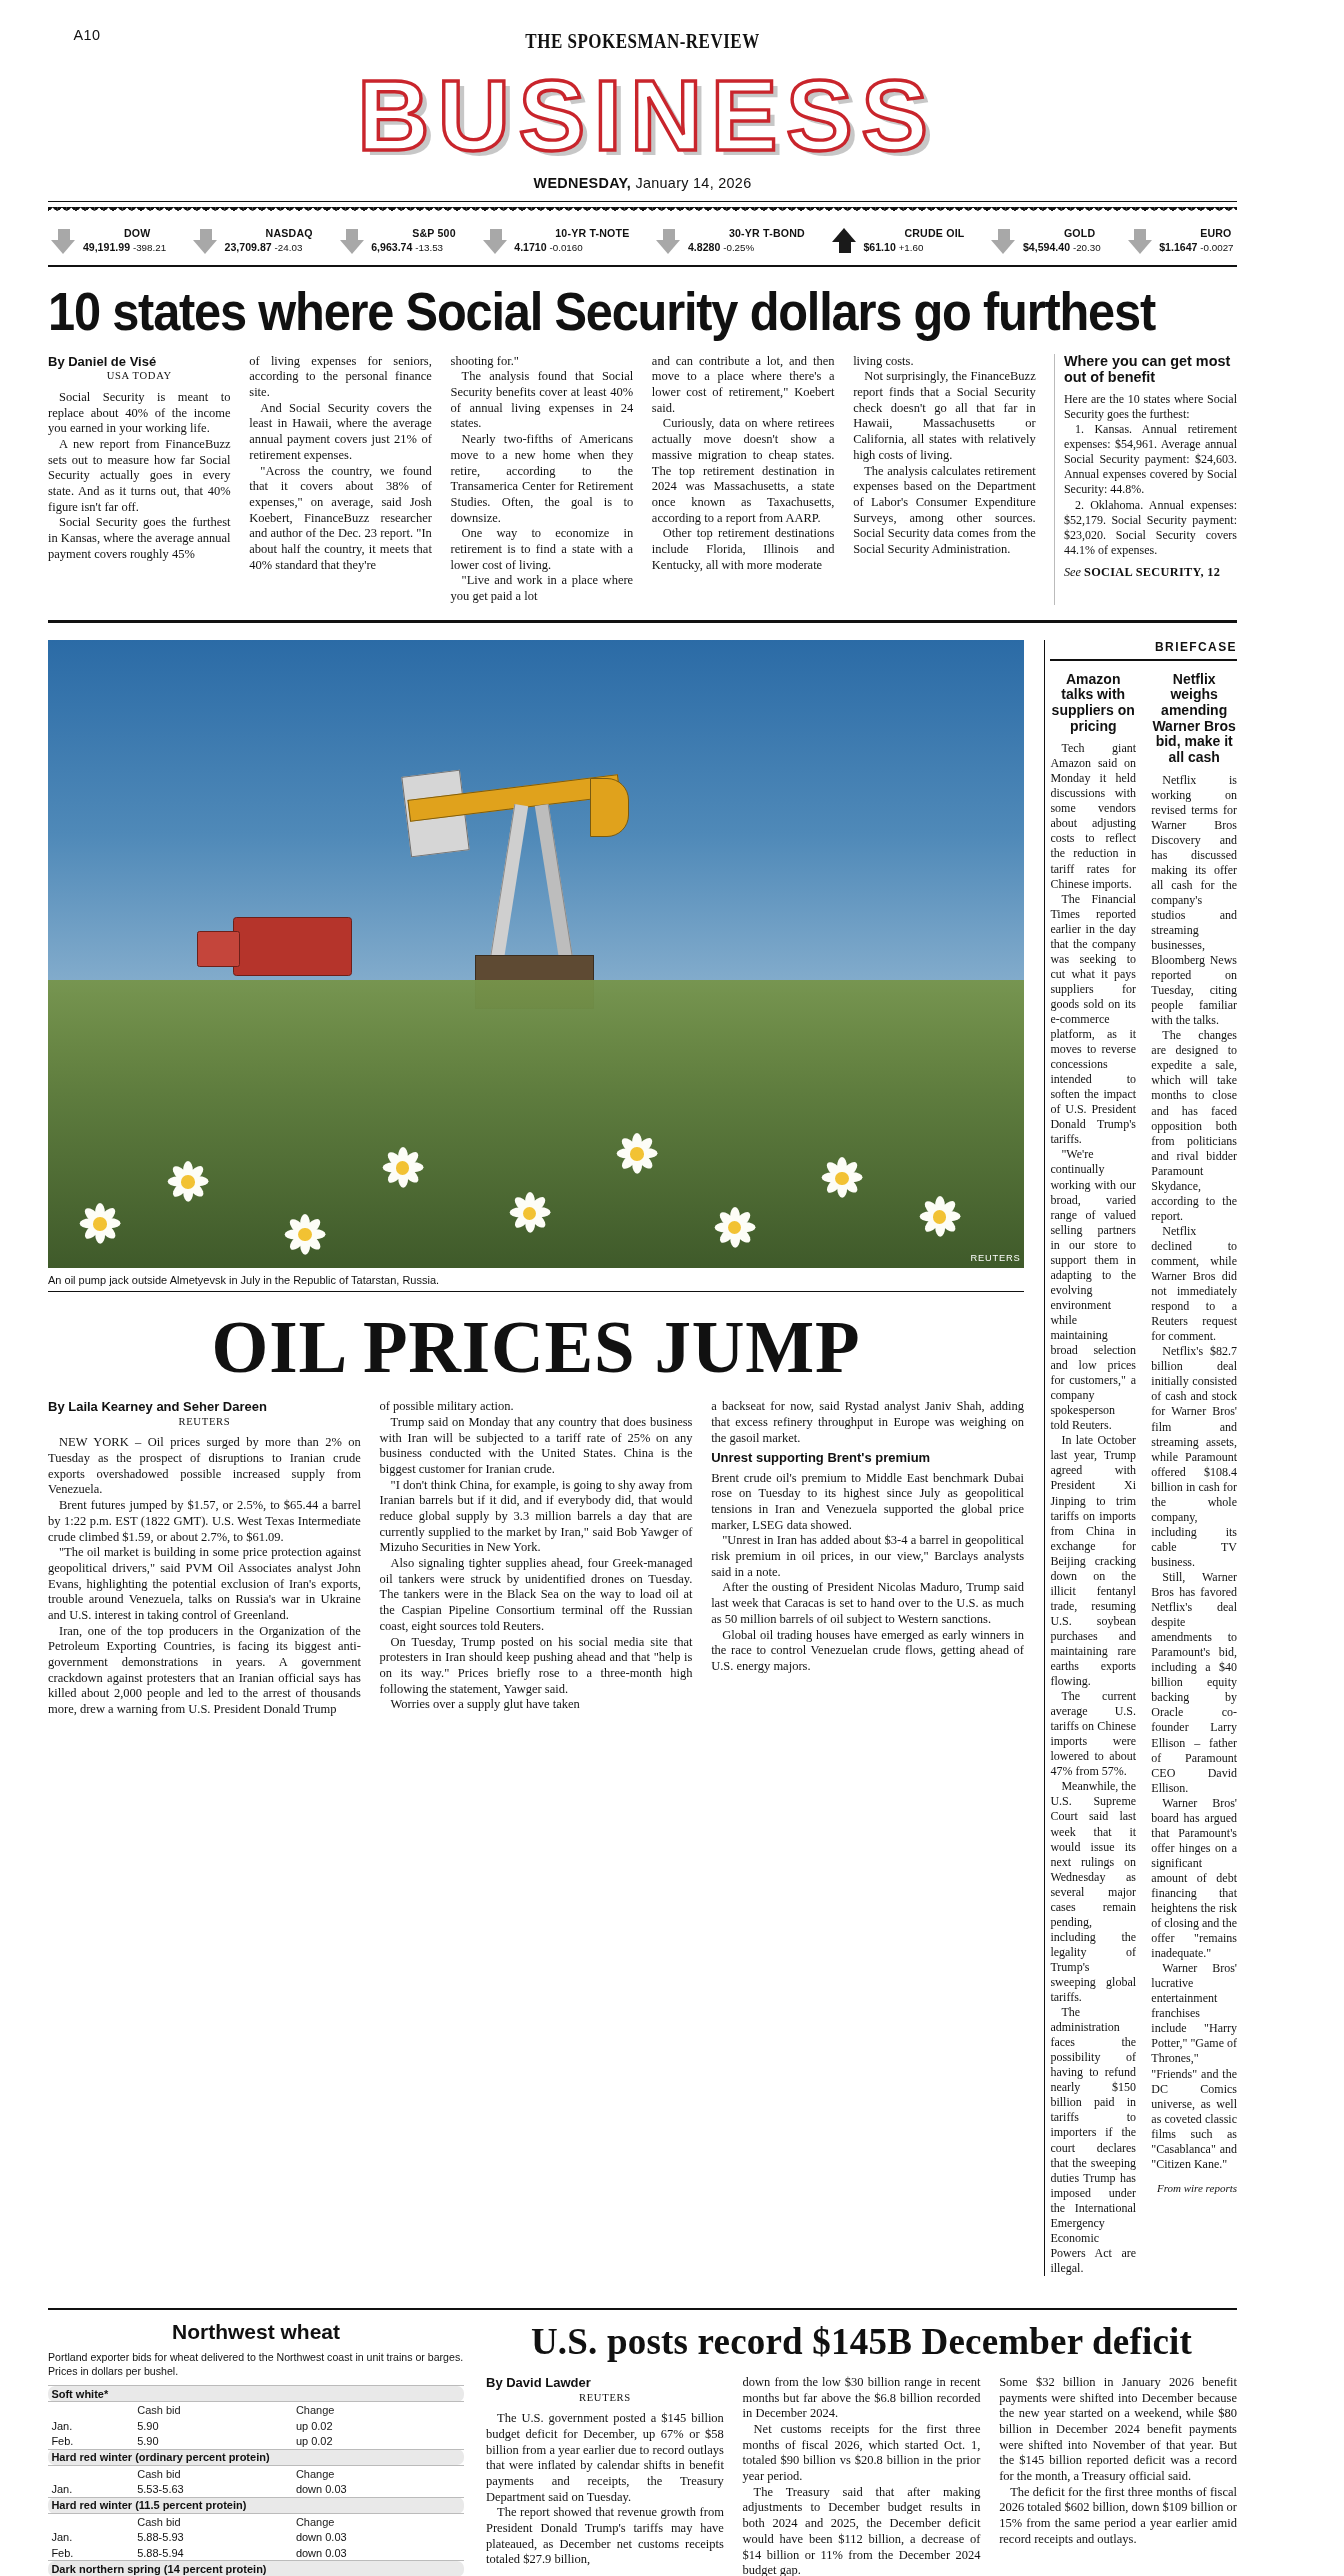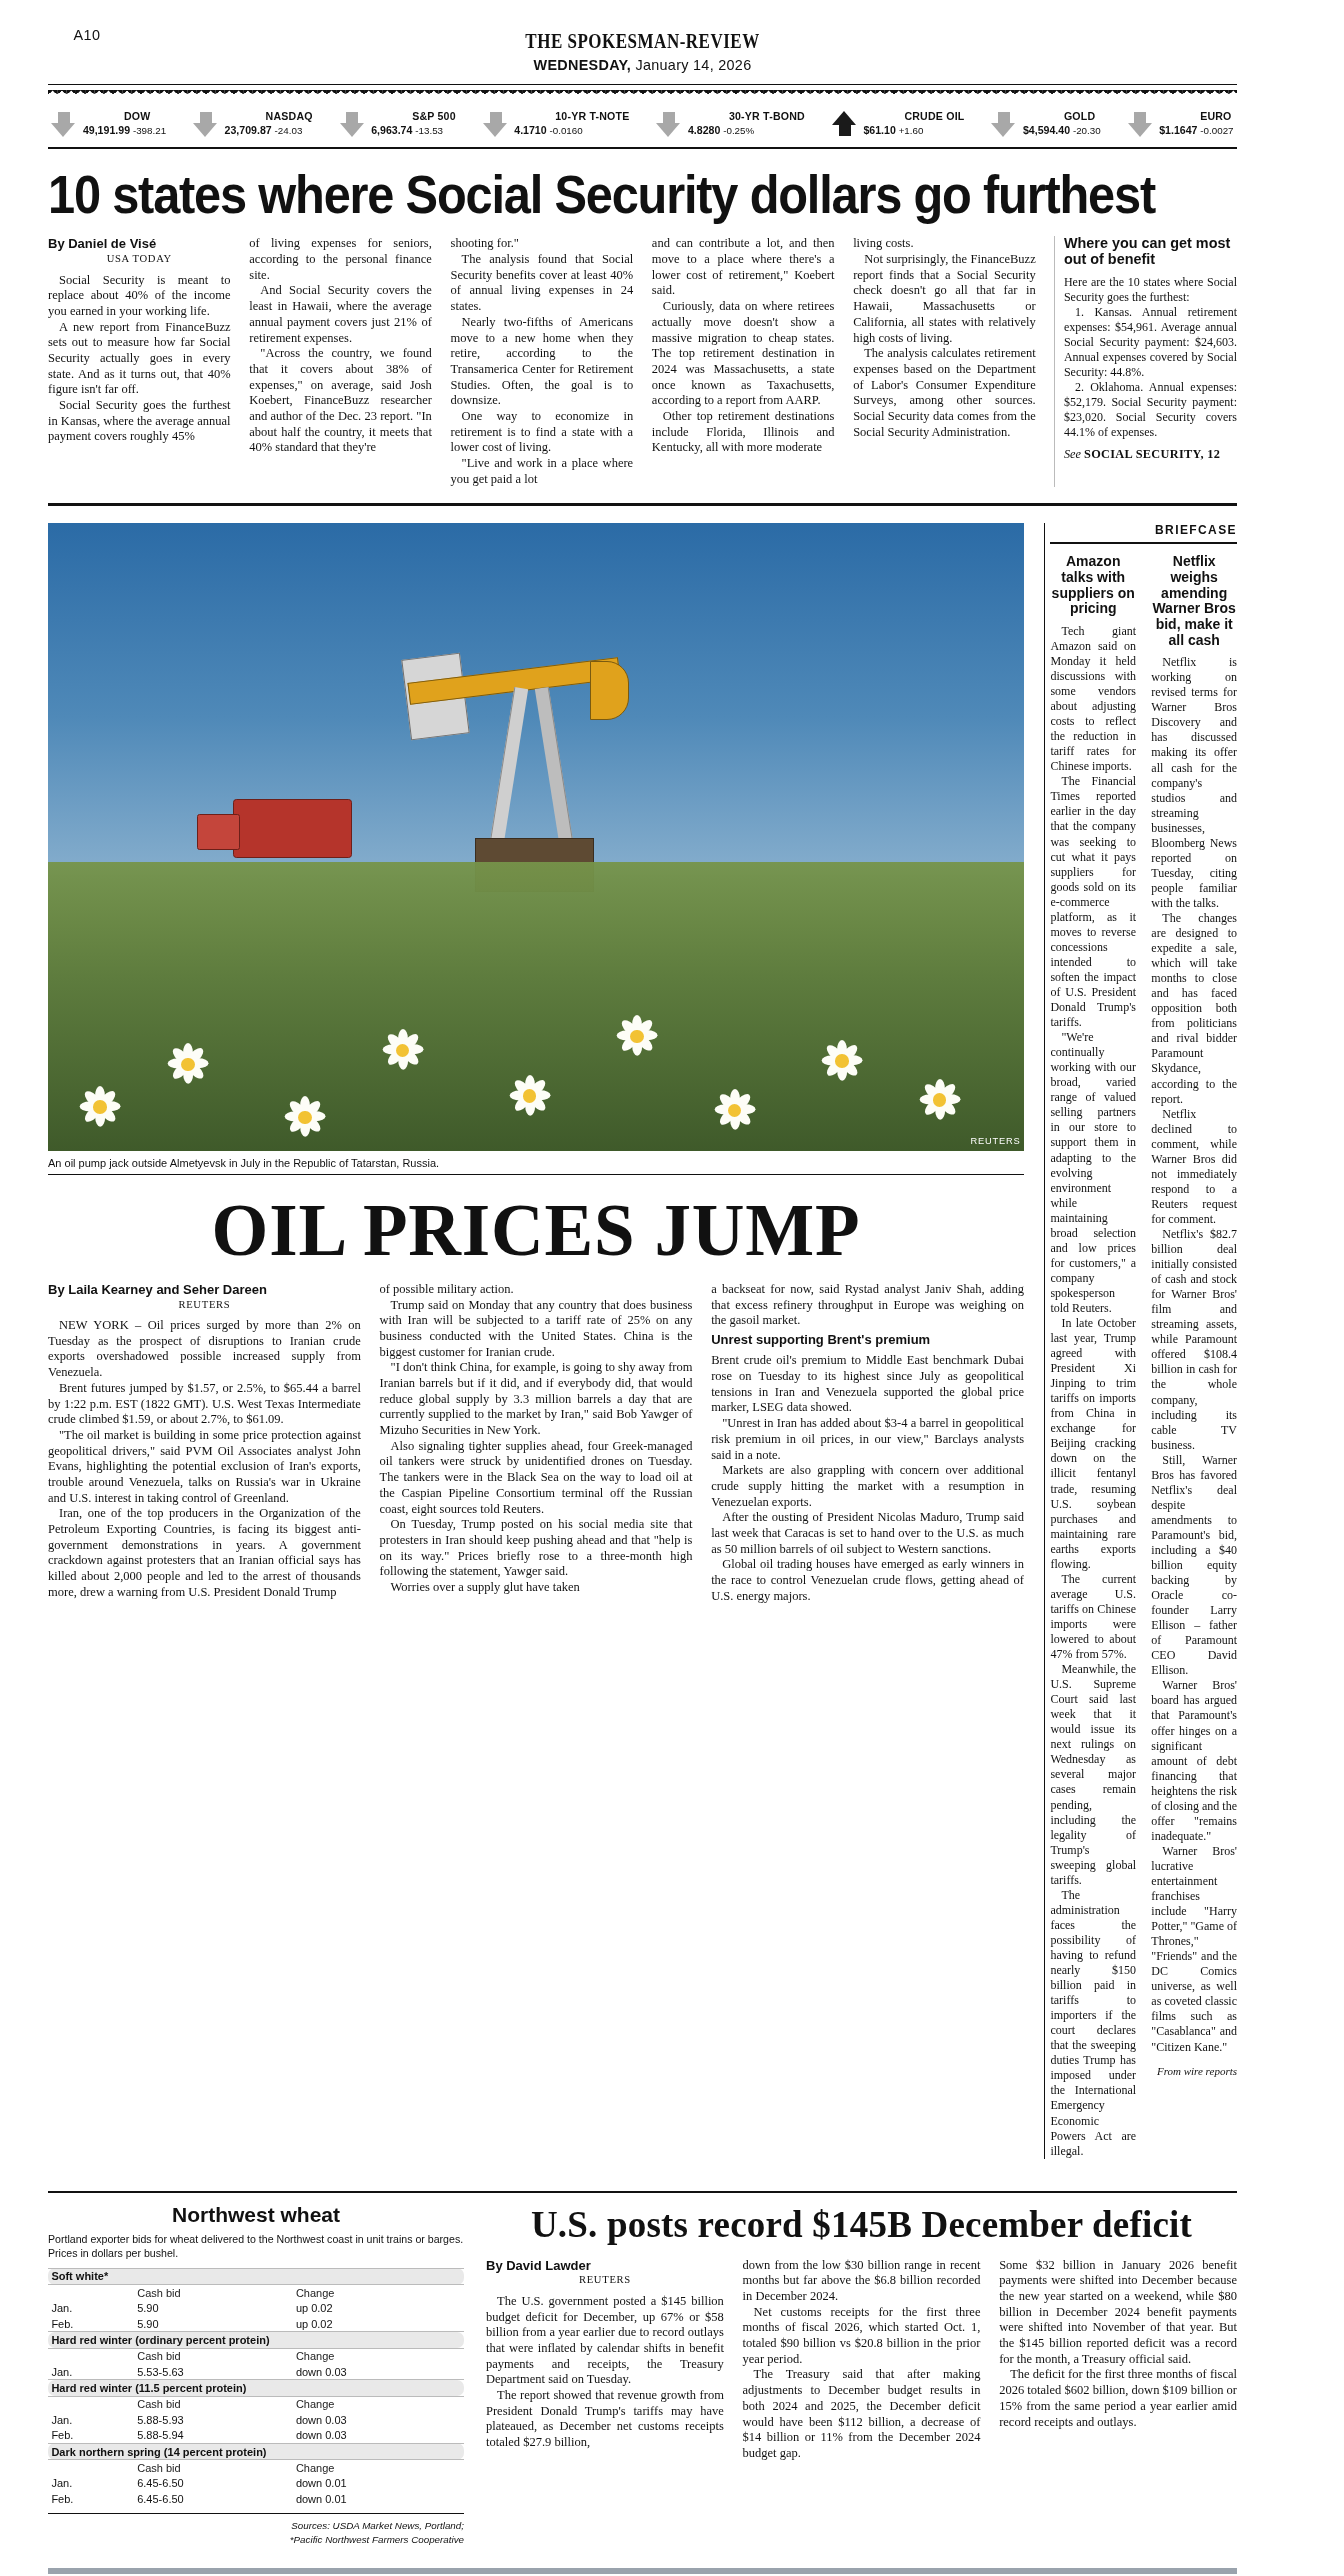--- a/index.html
+++ b/index.html
@@ -322,20 +322,21 @@
   .footer .line b { font-weight: bold; }
 </style>
 </head>
 <body>
 
 <div class="page">
 
   <div class="masthead">
     <div class="folio">A10</div>
     <div class="paper-name">The Spokesman-Review</div>
+    <div class="business-word">BUSINESS</div>
     <div class="dateline">
       <b>WEDNESDAY,</b><span> January 14, 2026</span>
     </div>
     <div class="rule-thin"></div>
     <div class="sawtooth"></div>
   </div>
 
   <div class="ticker">
     <div class="tick">
       <div class="arrow down">
@@ -628,21 +629,20 @@
           <p>"I don't think China, for example, is going to shy away from Iranian barrels but if it did, and if everybody did, that would reduce global supply by 3.3 million barrels a day that are currently supplied to the market by Iran," said Bob Yawger of Mizuho Securities in New York.</p>
           <p>Also signaling tighter supplies ahead, four Greek-managed oil tankers were struck by unidentified drones on Tuesday. The tankers were in the Black Sea on the way to load oil at the Caspian Pipeline Consortium terminal off the Russian coast, eight sources told Reuters.</p>
           <p>On Tuesday, Trump posted on his social media site that protesters in Iran should keep pushing ahead and that "help is on its way." Prices briefly rose to a three-month high following the statement, Yawger said.</p>
           <p>Worries over a supply glut have taken</p>
         </div>
         <div class="body-col">
           <p class="noindent">a backseat for now, said Rystad analyst Janiv Shah, adding that excess refinery throughput in Europe was weighing on the gasoil market.</p>
           <div class="sub-hed">Unrest supporting Brent's premium</div>
           <p class="noindent">Brent crude oil's premium to Middle East benchmark Dubai rose on Tuesday to its highest since July as geopolitical tensions in Iran and Venezuela supported the global price marker, LSEG data showed.</p>
           <p>"Unrest in Iran has added about $3-4 a barrel in geopolitical risk premium in oil prices, in our view," Barclays analysts said in a note.</p>
-          <p>Markets are also grappling with concern over additional crude supply hitting the market with a resumption in Venezuelan exports.</p>
           <p>After the ousting of President Nicolas Maduro, Trump said last week that Caracas is set to hand over to the U.S. as much as 50 million barrels of oil subject to Western sanctions.</p>
           <p>Global oil trading houses have emerged as early winners in the race to control Venezuelan crude flows, getting ahead of U.S. energy majors.</p>
         </div>
       </div>
     </div>
 
     <div class="briefcase">
       <div class="bc-title">BRIEFCASE</div>
       <div class="bc-grid">
         <div class="body-col">

